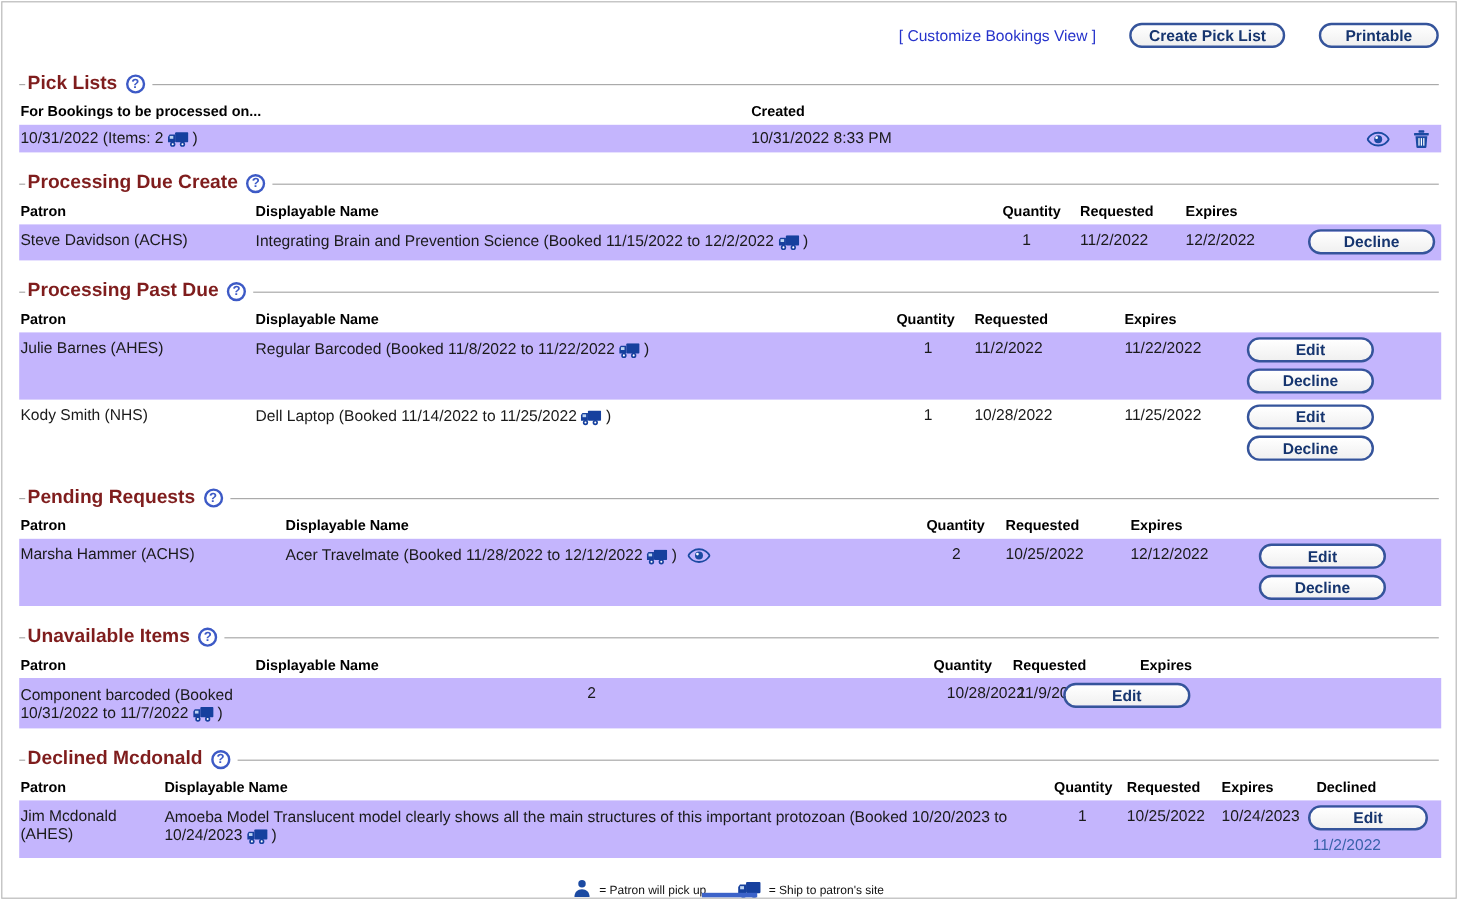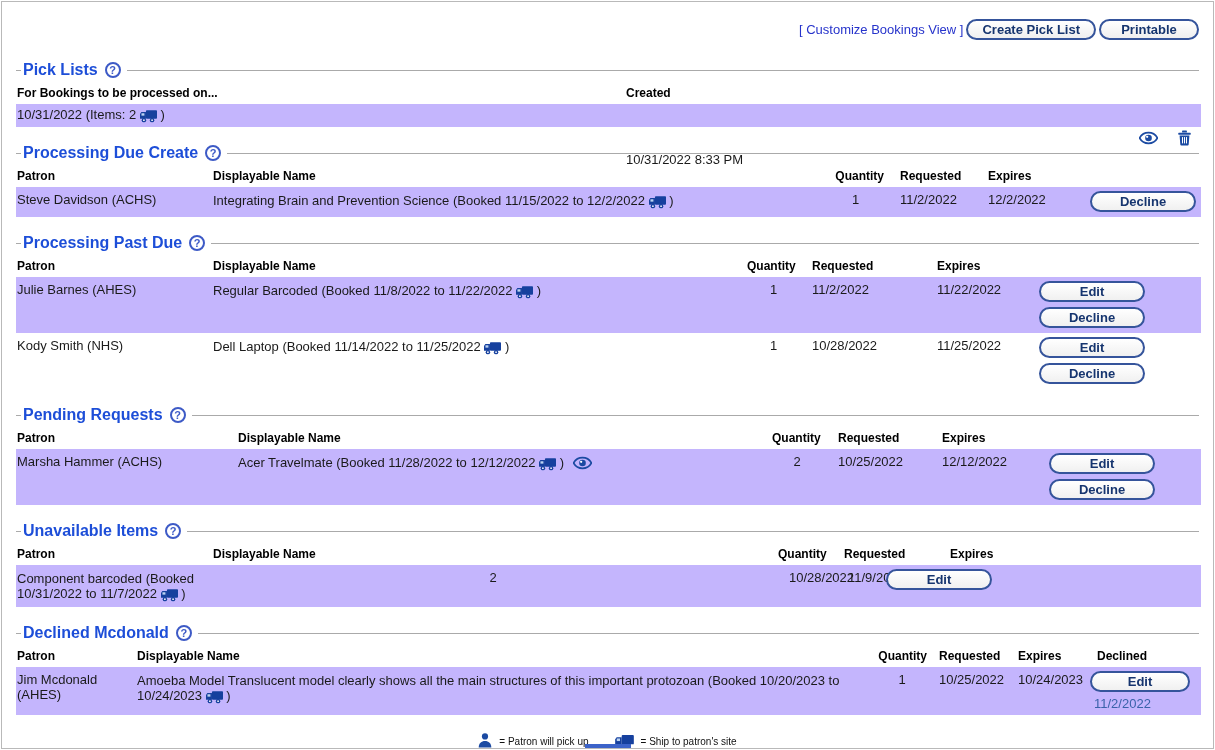--- a/index.html
+++ b/index.html
@@ -3,33 +3,33 @@
 <meta charset="utf-8">
 <style>
   * { margin:0; padding:0; box-sizing:border-box; }
   html,body { background:#fff; }
   body { font-family:"Liberation Sans","DejaVu Sans",sans-serif; color:#222; }
   .page {
     position:relative; width:1213px; height:748px; margin:1px;
     border:1px solid #b9b9b9; background:#fff; padding:8px 14px 0 14px; overflow:hidden;
   }
   
-  .toolbar { display:flex; justify-content:flex-end; align-items:center; gap:3px; height:30px; margin-top:4px; }
+  .toolbar { display:flex; justify-content:flex-end; align-items:center; gap:28px; height:30px; margin-top:4px; }
   .link-blue { color:#2633cb; font-size:13px; cursor:pointer; }
   .btn-pill {
     display:inline-flex; align-items:center; justify-content:center;
     min-width:100px; height:21px; padding:0 14px;
     border:2px solid #35549b; border-radius:11px;
     background:linear-gradient(#ffffff,#efefef);
     color:#16356f; font-weight:bold; font-size:13px; cursor:pointer; white-space:nowrap;
   }
   
   .sec-header { display:flex; align-items:center; margin-top:17px; margin-bottom:5px; }
   .sec-header .pre-rule { width:5px; height:1px; background:#aaa; margin-right:2px; }
-  .sec-title { font-size:16px; font-weight:bold; color:#1d4ed8; white-space:nowrap; }
+  .sec-title { font-size:16px; font-weight:bold; color:#7f1d1d; white-space:nowrap; }
   .help {
     width:16px; height:16px; border-radius:50%; border:2px solid #3d5ac6; color:#3d5ac6;
     font-size:11px; font-weight:bold; display:inline-flex; align-items:center; justify-content:center;
     margin:0 6px 0 7px; cursor:pointer; background:#fff;
   }
   .sec-header .rule { flex:1; height:1px; background:#aaa; }
   
   .cols, .row { display:grid; width:1185px; }
   .cols { font-size:12px; font-weight:bold; color:#000000; margin-bottom:2px; }
   .cols > div, .row > div { padding:2px 4px 2px 1px; }
@@ -101,21 +101,21 @@
               <path d="M0 4.5 L1.6 2.3 L7 2.3 L7 10 L0 10 Z"></path>
               <rect x="1.7" y="3.7" width="3.5" height="2.8" fill="#bcd3f2"></rect>
               <circle cx="4.6" cy="11.8" r="2.6"></circle>
               <circle cx="14.2" cy="11.8" r="2.6"></circle>
             </g>
             <circle cx="4.6" cy="11.8" r="1" fill="#fff"></circle>
             <circle cx="14.2" cy="11.8" r="1" fill="#fff"></circle>
           </svg></span>
       <span>)</span>
     </div>
-    <div style="padding-top:3px;margin-top:45px;">10/31/2022 8:33 PM</div>
+    <div style="padding-top:3px;">10/31/2022 8:33 PM</div>
     <div class="row-icons">
       <span class="icon"><svg width="19" height="14" viewBox="0 0 20 13">
             <path d="M10 0.9 C5.2 0.9 1.8 4.3 0.6 6.5 C1.8 8.7 5.2 12.1 10 12.1 C14.8 12.1 18.2 8.7 19.4 6.5 C18.2 4.3 14.8 0.9 10 0.9 Z" fill="none" stroke="#1b4aa2" stroke-width="1.7"></path>
             <circle cx="10" cy="6.5" r="3.5" fill="#1b4aa2"></circle>
             <circle cx="8.6" cy="5.2" r="1.2" fill="#fff"></circle>
           </svg></span>
       <span class="icon"><svg width="13" height="16" viewBox="0 0 14 16" fill="#1b4aa2">
             <rect x="4.4" y="0" width="5.2" height="2.2" rx="0.6"></rect>
             <rect x="0.4" y="2.4" width="13.2" height="2.2" rx="0.4"></rect>
             <path d="M1.7 5.4 L12.3 5.4 L11.5 15 A1.1 1.1 0 0 1 10.4 16 L3.6 16 A1.1 1.1 0 0 1 2.5 15 Z"></path>

